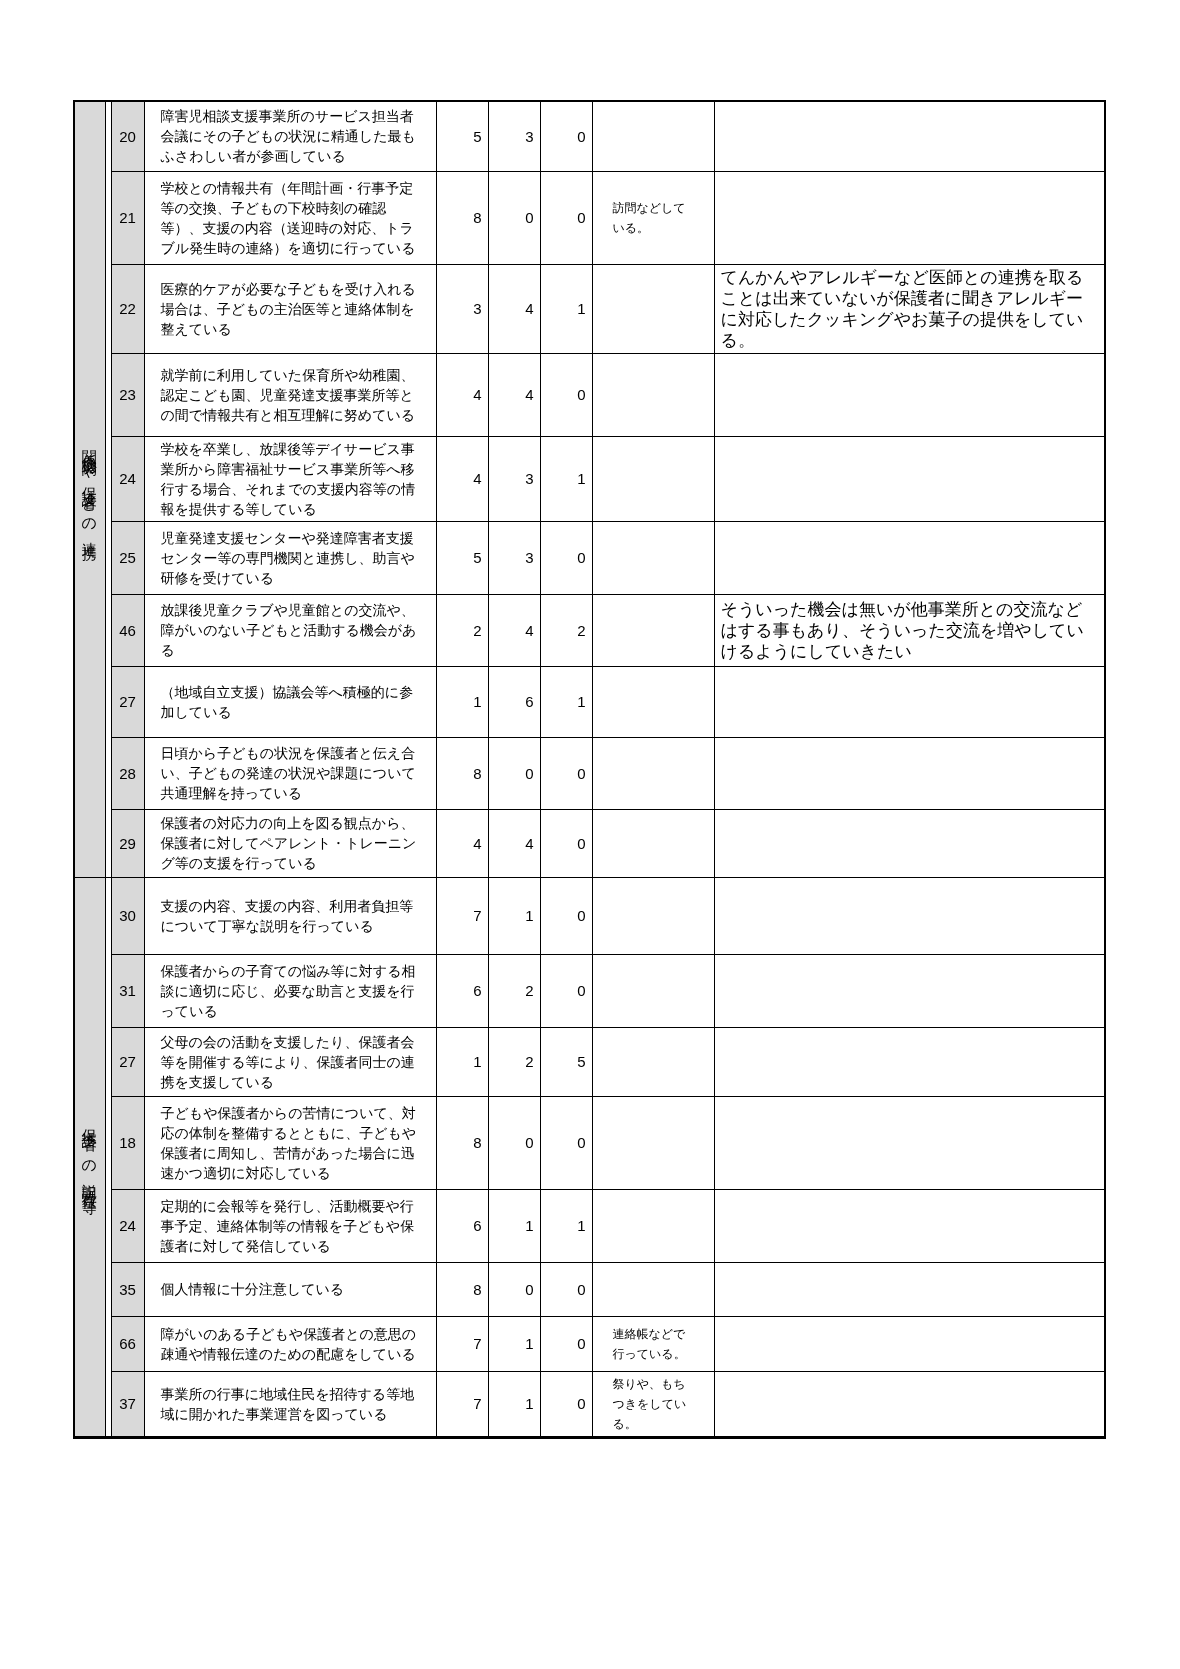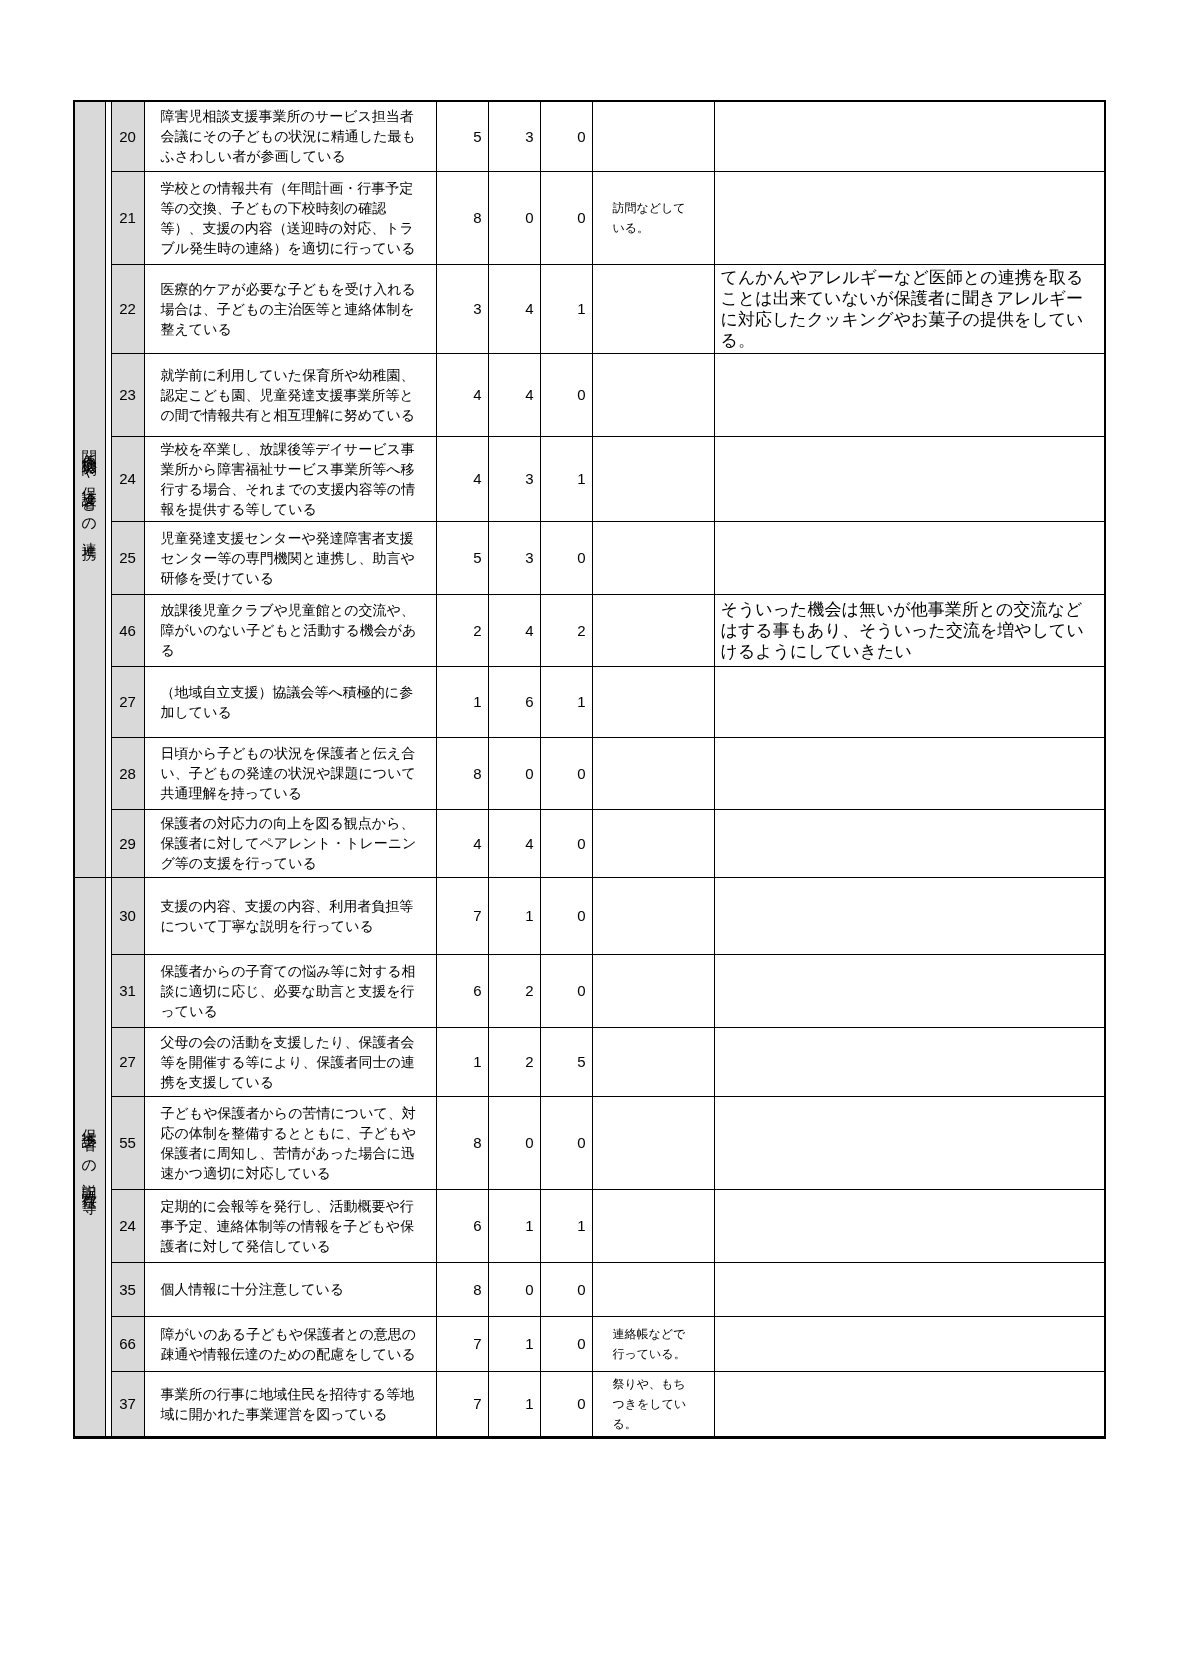--- a/index.html
+++ b/index.html
@@ -226,21 +226,21 @@
         <tr style="height: 69px;">
           <td class="num-cell">27</td>
           <td class="desc-cell">父母の会の活動を支援したり、保護者会等を開催する等により、保護者同士の連携を支援している</td>
           <td class="val-cell">1</td>
           <td class="val-cell">2</td>
           <td class="val-cell">5</td>
           <td class="c1-cell"></td>
           <td class="c2-cell"></td>
         </tr>
         <tr style="height: 93px;">
-          <td class="num-cell">55</td>
+          <td class="num-cell">18</td>
           <td class="desc-cell">子どもや保護者からの苦情について、対応の体制を整備するとともに、子どもや保護者に周知し、苦情があった場合に迅速かつ適切に対応している</td>
           <td class="val-cell">8</td>
           <td class="val-cell">0</td>
           <td class="val-cell">0</td>
           <td class="c1-cell"></td>
           <td class="c2-cell"></td>
         </tr>
         <tr style="height: 73px;">
           <td class="num-cell">24</td>
           <td class="desc-cell">定期的に会報等を発行し、活動概要や行事予定、連絡体制等の情報を子どもや保護者に対して発信している</td>

